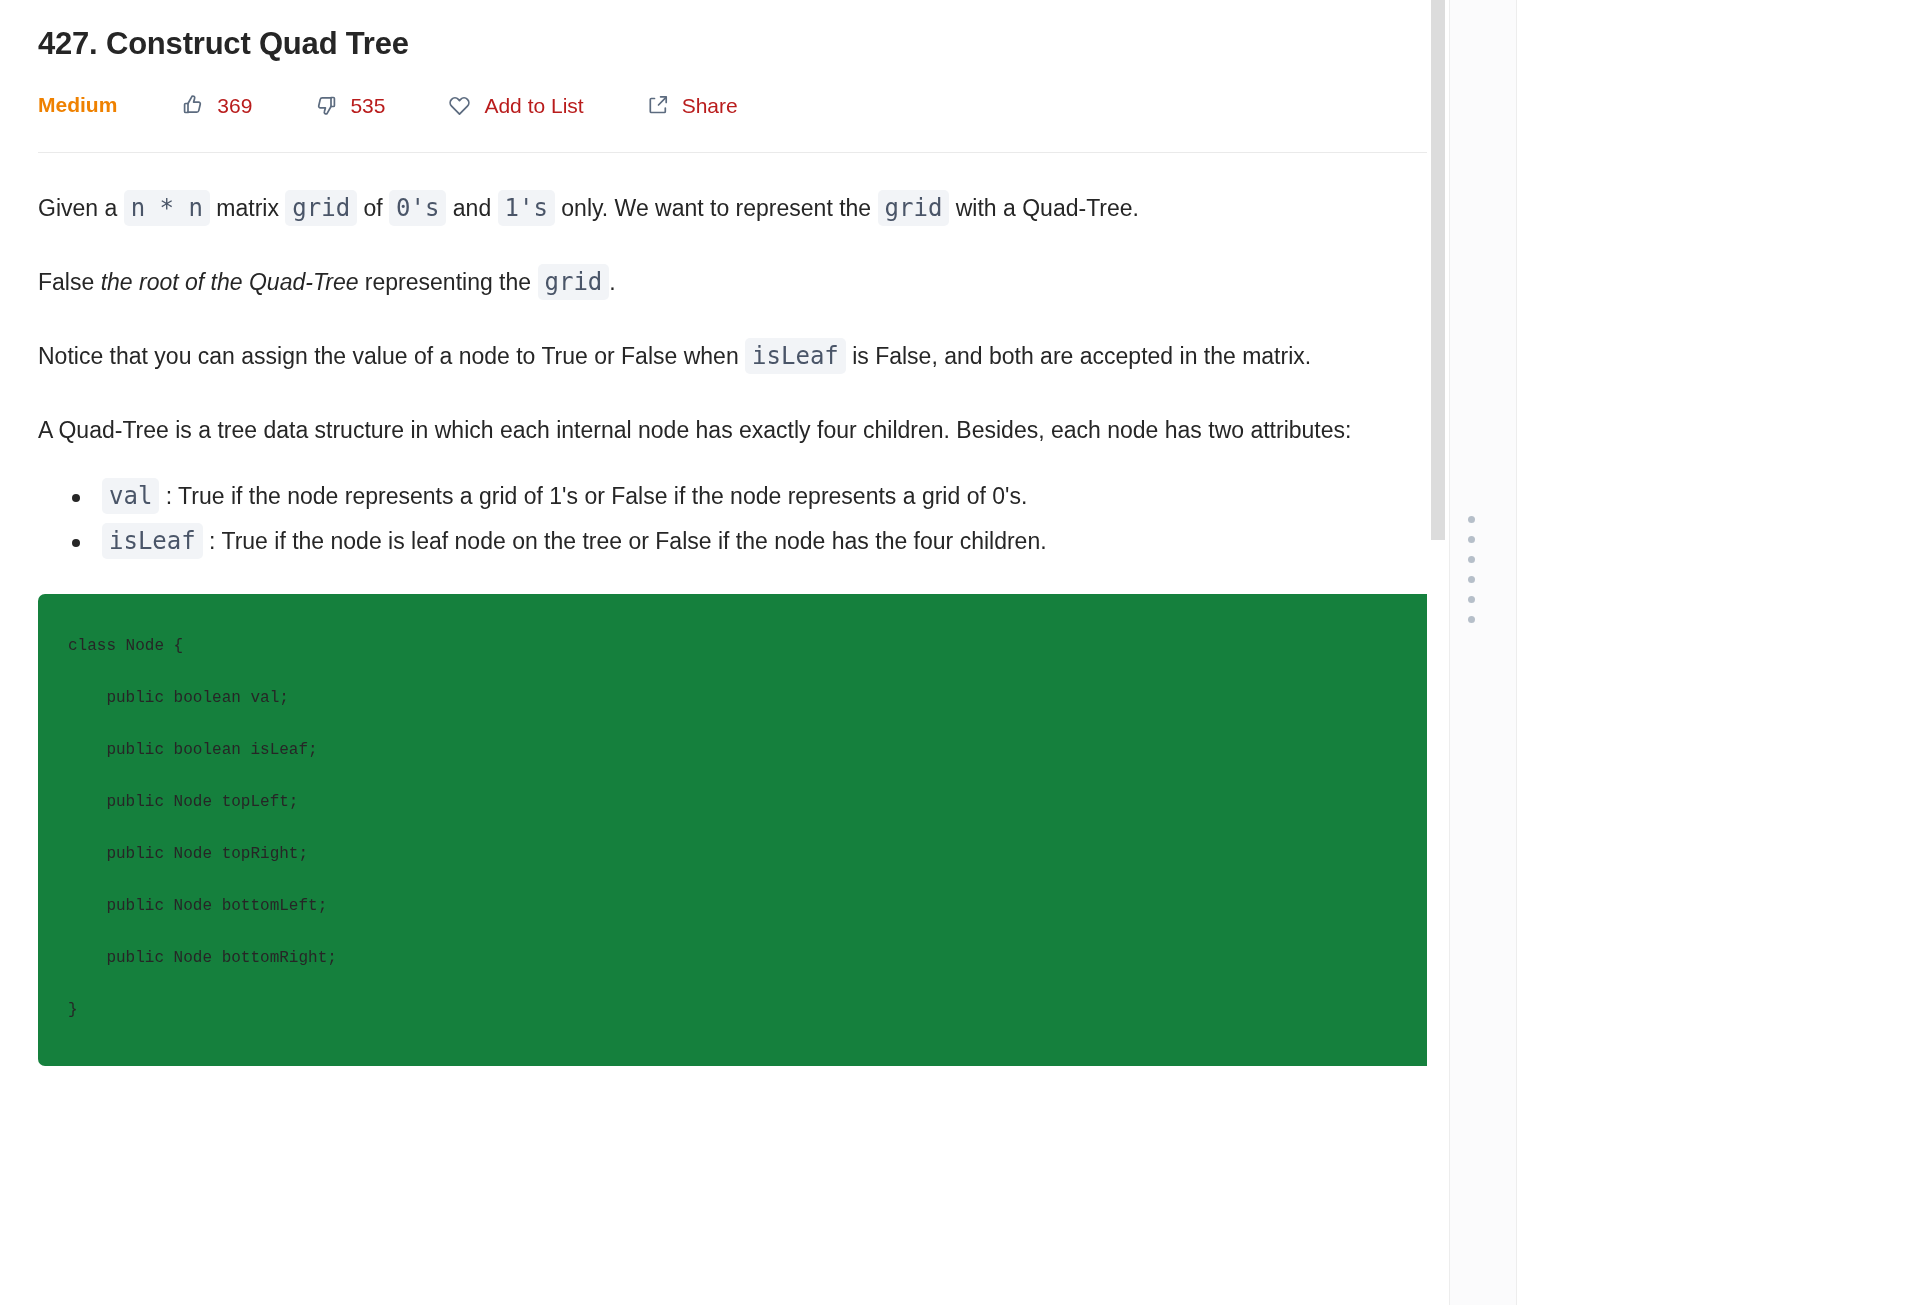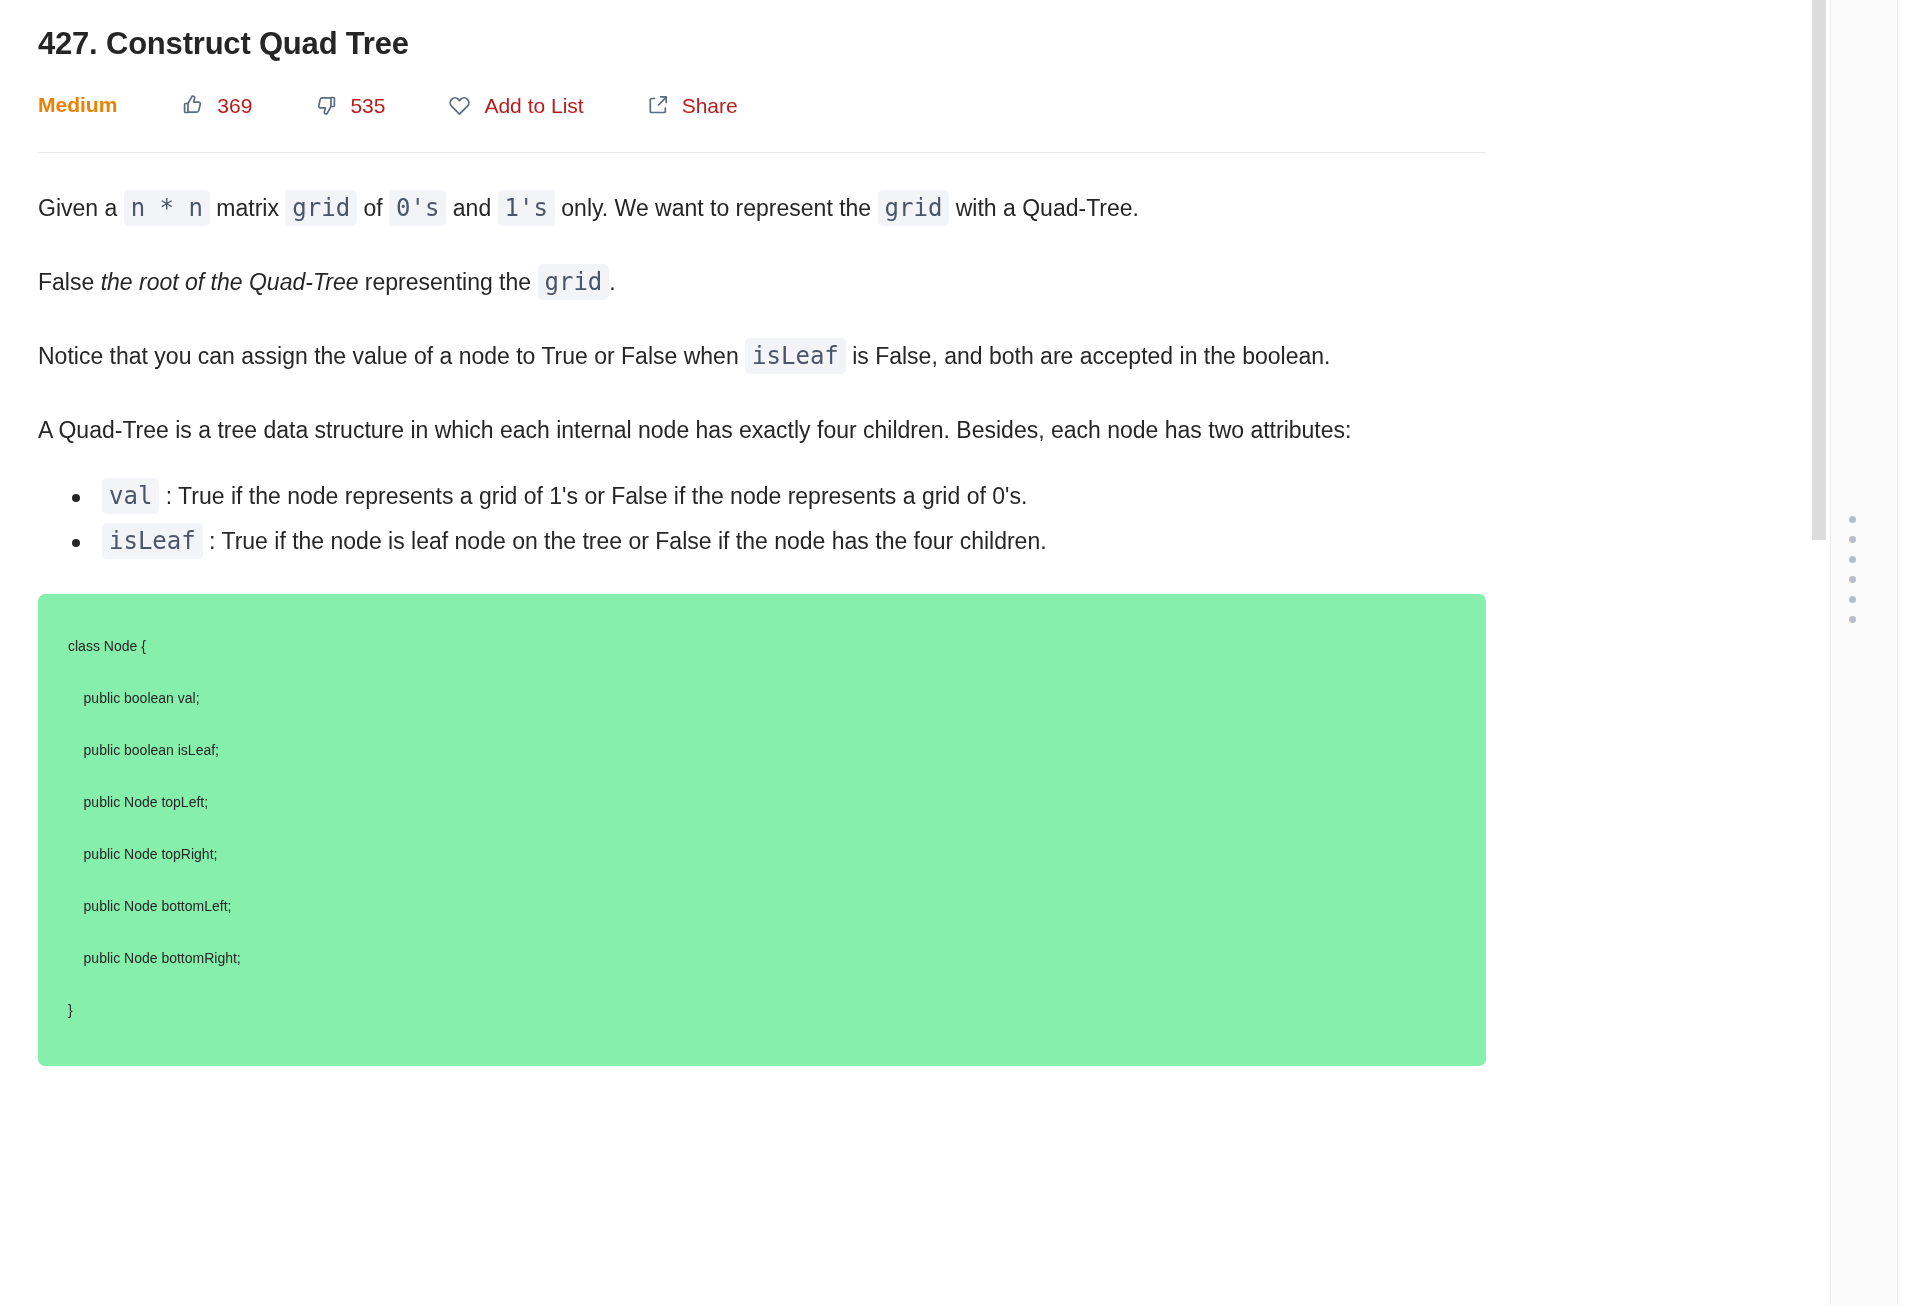--- a/index.html
+++ b/index.html
@@ -13,21 +13,21 @@
     font-family: "Liberation Sans", sans-serif;
     color: #262626;
     overflow: hidden;
     position: relative;
   }
 
   
   .viewport {
     position: absolute;
     left: 0; top: 0;
-    width: 1898px; height: 1305px;
+    width: 1517px; height: 1305px;
     display: flex;
     flex-direction: row;
   }
   .content-pane {
     width: 1822px;
     height: 1305px;
     position: relative;
     overflow: hidden;
     background: #ffffff;
   }
@@ -156,27 +156,27 @@
     position: absolute;
     left: -30px;
     top: 20px;
     width: 8px; height: 8px;
     border-radius: 50%;
     background: #262626;
   }
 
   pre.codeblock {
     margin: 30px 0 0 0;
-    background: #86efac;
+    background: #15803d;
     border-radius: 7px;
     padding: 26px 30px 30px 30px;
     width: 1448px;
     box-sizing: border-box;
-    font-family: Liberation Sans, sans-serif;
-    font-size: 14px;
+    font-family: Liberation Mono, monospace;
+    font-size: 16px;
     line-height: 52px;
     color: #262626;
     white-space: pre;
     overflow: hidden;
   }
 </style>
 </head>
 <body>
 
 <div class="viewport">
@@ -231,21 +231,21 @@
         </div>
 
       </div>
 
       <div class="hr"></div>
 
       <p class="para first"><span>Given a </span><code class="ic">n * n</code><span> matrix </span><code class="ic">grid</code><span> of </span><code class="ic">0's</code><span> and </span><code class="ic">1's</code><span> only. We want to represent the </span><code class="ic">grid</code><span> with a Quad-Tree.</span></p>
 
       <p class="para"><span>False </span><em class="it">the root of the Quad-Tree</em><span> representing the </span><code class="ic">grid</code><span>.</span></p>
 
-      <p class="para"><span>Notice that you can assign the value of a node to </span><strong class="bd">True</strong><span> or </span><strong class="bd">False</strong><span> when </span><code class="ic">isLeaf</code><span> is </span><strong class="bd">False</strong><span>, and both are </span><strong class="bd">accepted</strong><span> in the boolean.</span></p>
+      <p class="para"><span>Notice that you can assign the value of a node to </span><strong class="bd">True</strong><span> or </span><strong class="bd">False</strong><span> when </span><code class="ic">isLeaf</code><span> is </span><strong class="bd">False</strong><span>, and both are </span><strong class="bd">accepted</strong><span> in the matrix.</span></p>
 
       <p class="para">A Quad-Tree is a tree data structure in which each internal node has exactly four children. Besides, each node has two attributes:</p>
 
       <ul class="attrs">
         <li><code class="ic">val</code> <span>: True if the node represents a grid of 1's or False if the node represents a grid of 0's.</span></li>
         <li><code class="ic">isLeaf</code> <span>: True if the node is leaf node on the tree or False if the node has the four children.</span></li>
       </ul>
 
       <pre class="codeblock">class Node {
     public boolean val;

